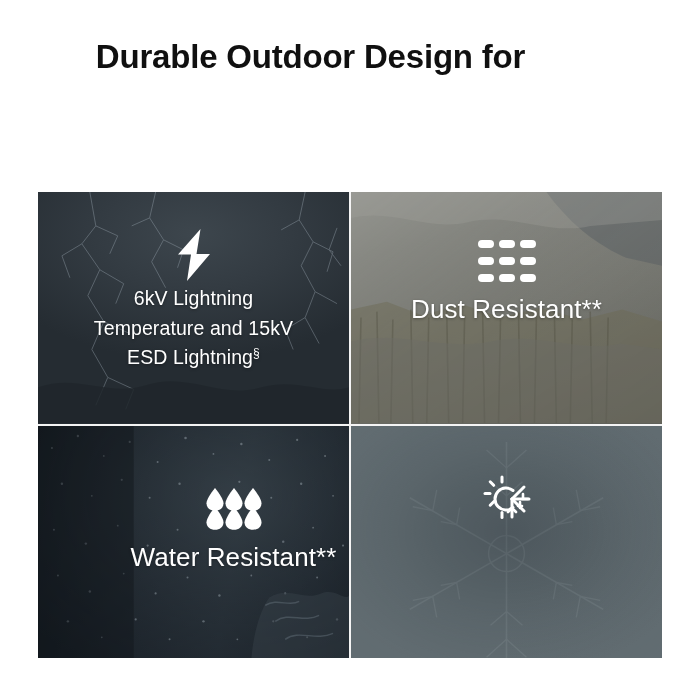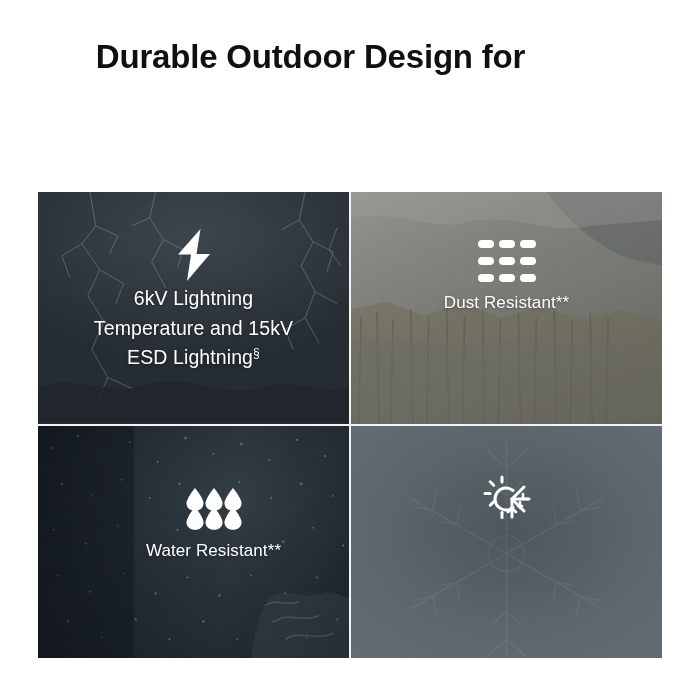--- a/index.html
+++ b/index.html
@@ -42,21 +42,21 @@
     grid-template-rows: 1fr 1fr;
     gap: 2px;
     background: #f4f4f4;
   }
 
   .panel {
     position: relative;
     overflow: hidden;
     display: flex;
     flex-direction: column;
-    align-items: center;
+    align-items: flex-start;
     justify-content: flex-start;
   }
   .panel .bg {
     position: absolute;
     inset: 0;
     z-index: 0;
   }
   .panel .content {
     position: relative;
     z-index: 3;
@@ -68,21 +68,21 @@
   .icon-wrap {
     width: 64px;
     height: 58px;
     display: flex;
     align-items: center;
     justify-content: center;
   }
   .caption {
     color: #ffffff;
     text-align: center;
-    font-size: 17px;
+    font-size: 26px;
     line-height: 1.52;
     letter-spacing: 0.1px;
     text-shadow: 0 1px 3px rgba(0,0,0,.35);
   }
   .caption .line { display: block; white-space: nowrap; }
   .caption sup { font-size: 0.62em; vertical-align: super; }
 
   
   .p1 { }
   .p1 .bg {

